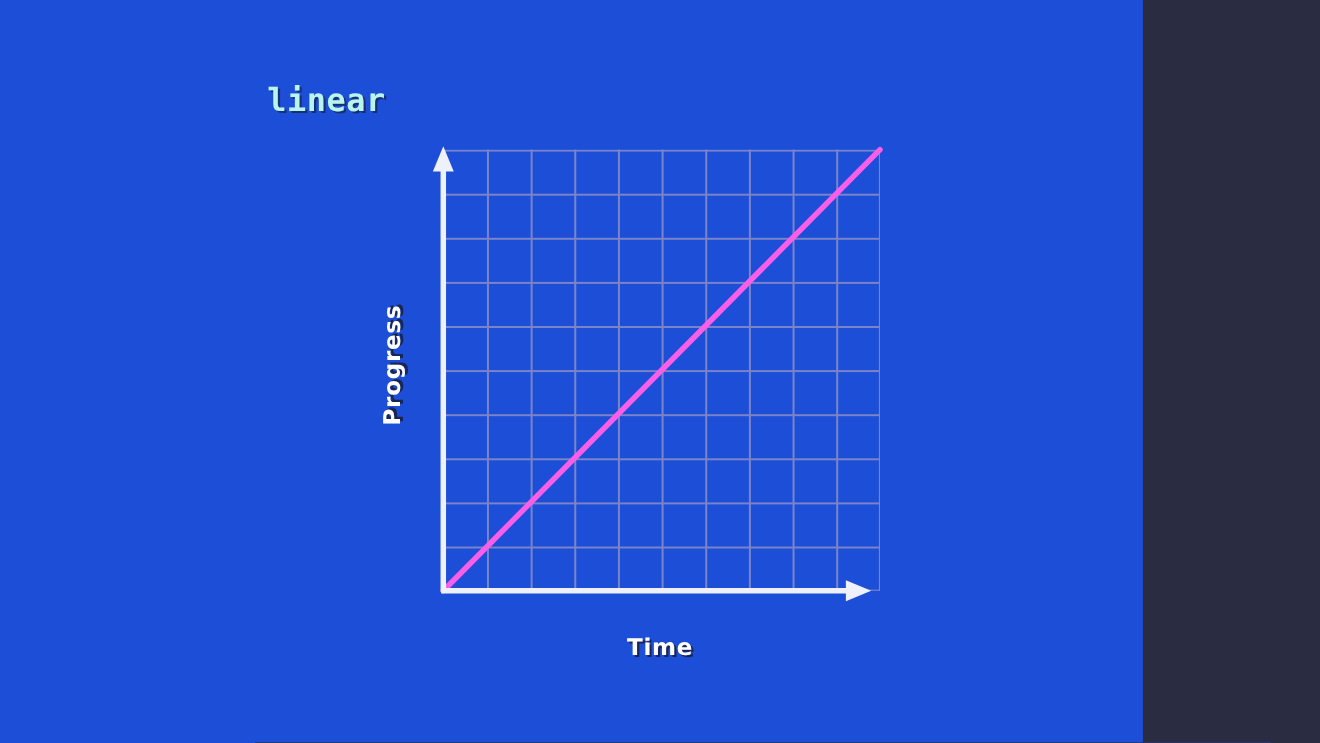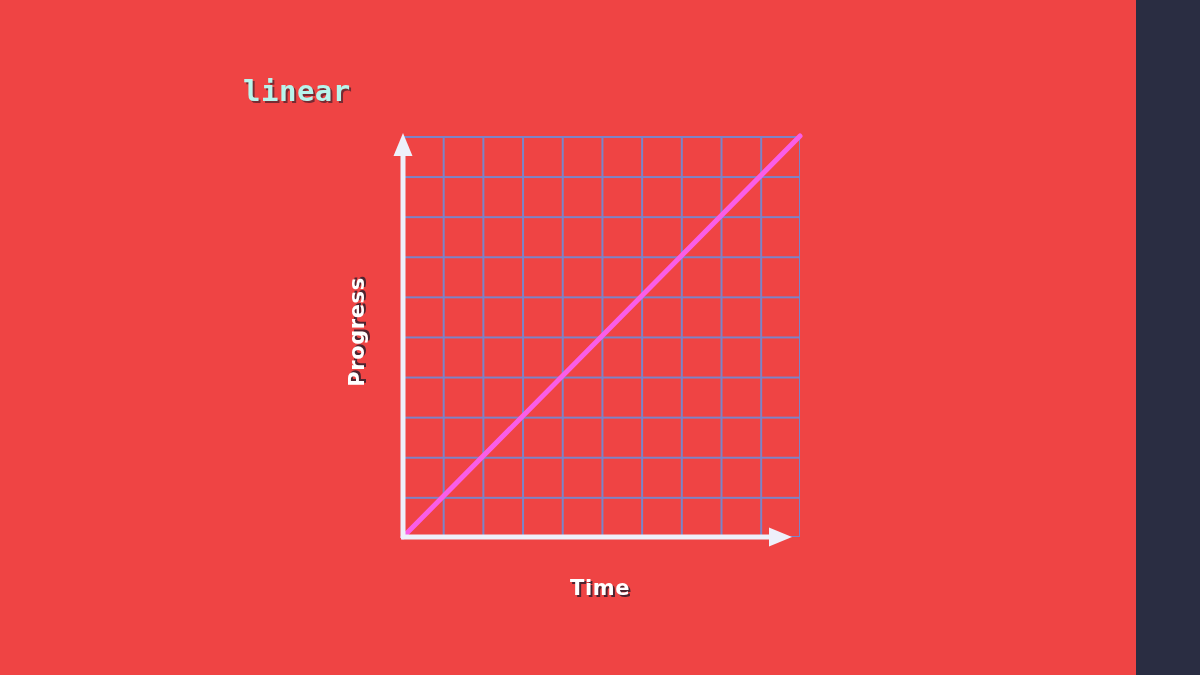--- a/index.html
+++ b/index.html
@@ -2,23 +2,23 @@
 <html><head>
 <meta charset="utf-8">
 <style>
   html, body {
     margin: 0;
     padding: 0;
     background: #2a2d42;
   }
   #stage {
     position: relative;
-    width: 1136px;
+    width: 1039px;
     height: 675px;
-    background: #ef4444;
+    background: #1d4ed8;
     overflow: hidden;
     font-family: "Liberation Sans", sans-serif;
   }
 
   
   #chart-title {
     position: absolute;
     left: 243px;
     top: 74px;
     font-family: "DejaVu Sans Mono", "Liberation Mono", monospace;

